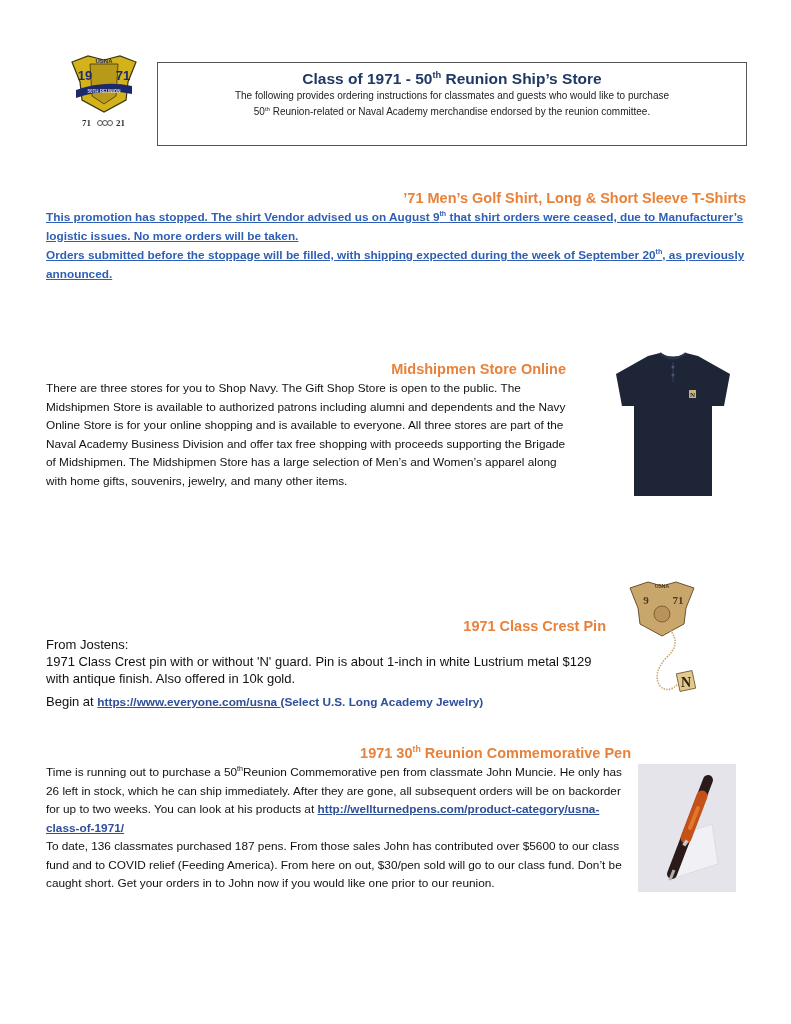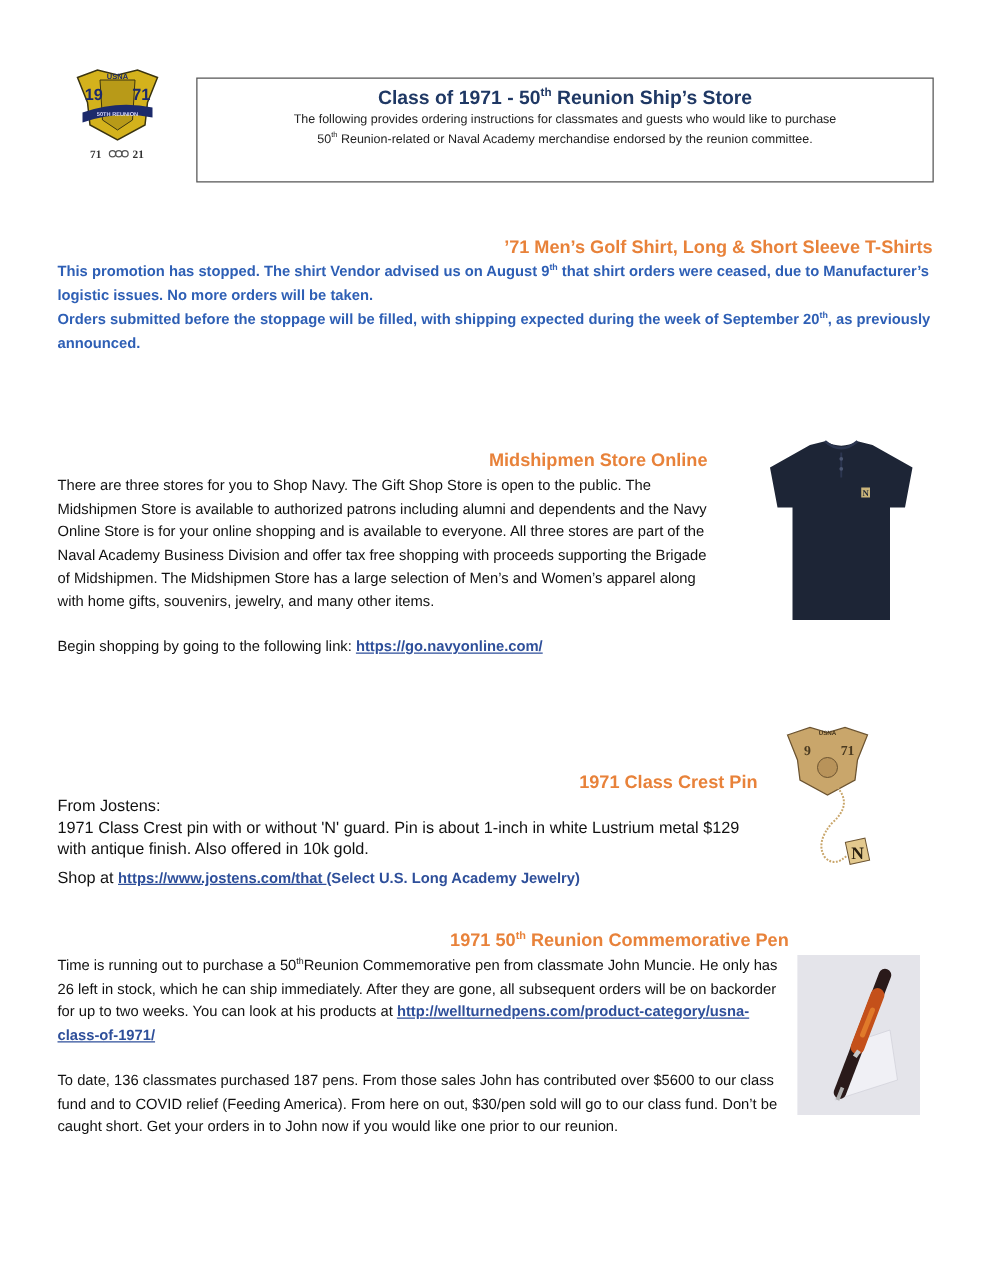--- a/index.html
+++ b/index.html
@@ -1,25 +1,25 @@
 <!DOCTYPE html>
 <html><head>
   <meta charset="utf-8">
   <style>
     html, body { margin: 0; padding: 0; background: #ffffff; }
     body { width: 791px; height: 1024px; position: relative; overflow: hidden; font-family: "Liberation Sans", sans-serif; color: #111; }
     .abs { position: absolute; }
-    .logo { left: 58px; top: 52px; width: 72px; height: 82px; }
+    .logo { left: 68px; top: 52px; width: 72px; height: 82px; }
     .header-box { left: 157px; top: 62px; width: 590px; height: 84px; border: 1.5px solid #555; box-sizing: border-box; text-align: center; }
     .header-title { font-size: 15.5px; font-weight: bold; color: #1f3864; margin-top: 7px; line-height: 18px; }
     .header-desc { font-size: 10px; color: #222; line-height: 16px; }
     .header-note { font-size: 11.3px; color: #e0201c; font-weight: bold; line-height: 16px; }
     sup { font-size: 0.6em; vertical-align: super; line-height: 0; }
     .h-orange { color: #e8823a; font-weight: bold; font-size: 14.5px; text-align: right; }
-    .blue-text { color: #2e5fb5; font-weight: bold; font-size: 11.8px; line-height: 19px; }
+    .blue-text { color: #2e5fb5; font-weight: bold; font-size: 11.8px; line-height: 19px; text-decoration: underline; }
     .body-text { font-size: 11.8px; line-height: 18.5px; color: #111; }
     .arial-text { font-family: Liberation Sans, sans-serif; font-size: 13px; line-height: 17px; color: #111; }
     a.link { color: #2e4f9a; font-weight: bold; text-decoration: underline; }
     .link-note { color: #2e4f9a; font-weight: bold; font-size: 11.8px; }
     .img-box { position: absolute; }
   </style>
 </head>
 <body>
 
 <div class="abs logo">
@@ -47,57 +47,56 @@
 
 <div class="abs" style="left:46px; top:188px; width:700px;">
   <div class="h-orange" style="line-height:20px;">’71 Men’s Golf Shirt, Long &amp; Short Sleeve T-Shirts</div>
   <div class="blue-text"><span>This promotion has stopped.  The shirt Vendor advised us on August 9</span><sup>th</sup><span> that shirt orders were ceased, due to Manufacturer’s logistic issues.  No more orders will be taken.</span></div>
   <div class="blue-text"><span>Orders submitted before the stoppage will be filled, with shipping expected during the week of September 20</span><sup>th</sup><span>, as previously announced.</span></div>
 </div>
 
 <div class="abs" style="left:46px; top:331px; width:520px;">
   <div class="h-orange" style="line-height:20px;margin-top:28px;">Midshipmen Store Online</div>
   <div class="body-text">There are three stores for you to Shop Navy. The Gift Shop Store is open to the public. The Midshipmen Store is available to authorized patrons including alumni and dependents and the Navy Online Store is for your online shopping and is available to everyone.  All three stores are part of the Naval Academy Business Division and offer tax free shopping with proceeds supporting the Brigade of Midshipmen. The Midshipmen Store has a large selection of Men’s and Women’s apparel along with home gifts, souvenirs, jewelry, and many other items.</div>
-  <div class="body-text" style="margin-top:18px;"><span>Begin shopping by going to the following link: </span><a class="link" href="#">https://go.navyonline.com/</a></div>
 </div>
 <div class="img-box" style="left:608px; top:350px; width:130px; height:150px;">
   <svg width="130" height="150" viewBox="0 0 130 150">
     <path d="M40 6 L52 3 Q65 10 78 3 L90 6 L122 24 L116 56 L104 56 L104 146 L26 146 L26 56 L14 56 L8 24 Z" fill="#1d2536"></path>
     <path d="M52 3 Q65 14 78 3" fill="none" stroke="#2c3650" stroke-width="2"></path>
     <line x1="65" y1="12" x2="65" y2="32" stroke="#2c3650" stroke-width="1.5"></line>
     <circle cx="65" cy="17" r="1.5" fill="#4a5570"></circle>
     <circle cx="65" cy="25" r="1.5" fill="#4a5570"></circle>
     <rect x="81" y="40" width="7" height="8" fill="#c9b47a"></rect>
     <text x="84.5" y="47" text-anchor="middle" font-size="7" font-weight="bold" fill="#1d2536" font-family="Liberation Serif, serif">N</text>
   </svg>
 </div>
 
 <div class="abs" style="left:46px; top:576px; width:560px;">
   <div class="h-orange" style="line-height:20px;margin-top:40px;">1971 Class Crest Pin</div>
   <div class="arial-text">From Jostens:</div>
   <div class="arial-text">1971 Class Crest pin with or without 'N' guard. Pin is about 1-inch in white Lustrium metal $129 with antique finish. Also offered in 10k gold.</div>
-  <div class="arial-text" style="margin-top:6px;"><span>Shop at </span><a class="link" style="font-size:11.8px;" href="#">https://www.jostens.com/that </a><span class="link-note"> (Select U.S. Long Academy Jewelry)</span></div>
+  <div class="arial-text" style="margin-top:6px;"><span>Begin at </span><a class="link" style="font-size:11.8px;" href="#">https://www.everyone.com/usna </a><span class="link-note"> (Select U.S. Long Academy Jewelry)</span></div>
 </div>
 <div class="img-box" style="left:622px; top:574px; width:100px; height:125px;">
   <svg width="100" height="125" viewBox="0 0 100 125">
     <path d="M8 14 L26 8 L40 12 L54 8 L72 14 L64 34 L62 50 L40 62 L18 50 L16 34 Z" fill="#c9a66b" stroke="#6b5330" stroke-width="1"></path>
     <text x="40" y="14" text-anchor="middle" font-size="5" font-weight="bold" fill="#4a3a20" font-family="Liberation Sans, sans-serif">USNA</text>
     <text x="24" y="30" text-anchor="middle" font-size="11" font-weight="bold" fill="#4a3a20" font-family="Liberation Serif, serif">9</text>
     <text x="56" y="30" text-anchor="middle" font-size="11" font-weight="bold" fill="#4a3a20" font-family="Liberation Serif, serif">71</text>
     <circle cx="40" cy="40" r="8" fill="#b8935a" stroke="#6b5330" stroke-width="0.8"></circle>
     <path d="M48 56 Q60 70 44 84 Q30 100 38 112 Q46 120 56 110" fill="none" stroke="#c9a66b" stroke-width="1.6" stroke-dasharray="1.5,1.2"></path>
     <rect x="56" y="98" width="16" height="18" fill="#e3c98e" stroke="#6b5330" stroke-width="0.8" transform="rotate(-12 64 107)"></rect>
     <text x="64" y="113" text-anchor="middle" font-size="14" font-weight="bold" fill="#2a2010" font-family="Liberation Serif, serif">N</text>
   </svg>
 </div>
 
 <div class="abs" style="left:46px; top:743px; width:585px;">
-  <div class="h-orange" style="line-height:20px;"><span>1971 50</span><sup>th</sup><span> Reunion Commemorative Pen</span></div>
+  <div class="h-orange" style="line-height:20px;"><span>1971 30</span><sup>th</sup><span> Reunion Commemorative Pen</span></div>
   <div class="body-text"><span>Time is running out to purchase a 50</span><sup>th</sup><span>Reunion Commemorative pen from classmate John Muncie.  He only has 26 left in stock, which he can ship immediately.   After they are gone, all subsequent orders will be on backorder for up to two weeks. You can look at his products at </span><a class="link" href="#">http://wellturnedpens.com/product-category/usna-class-of-1971/</a></div>
-  <div class="body-text" style="margin-top:18px;">To date, 136 classmates purchased 187 pens.  From those sales John has contributed over $5600 to our class fund and to COVID relief (Feeding America).   From here on out, $30/pen sold will go to our class fund.   Don’t be caught short.  Get your orders in to John now if you would like one prior to our reunion.</div>
+  <div class="body-text" style="">To date, 136 classmates purchased 187 pens.  From those sales John has contributed over $5600 to our class fund and to COVID relief (Feeding America).   From here on out, $30/pen sold will go to our class fund.   Don’t be caught short.  Get your orders in to John now if you would like one prior to our reunion.</div>
 </div>
 <div class="img-box" style="left:638px; top:764px; width:98px; height:128px; background:#e6e6ea;">
   <svg width="98" height="128" viewBox="0 0 98 128">
     <rect width="98" height="128" fill="#e4e4ea"></rect>
     <path d="M44 70 L74 60 L80 100 L30 116 Z" fill="#f3f3f8" opacity="0.8" stroke="#ccccd6" stroke-width="0.6"></path>
     <line x1="70" y1="16" x2="34" y2="110" stroke="#2a1a1a" stroke-width="10" stroke-linecap="round"></line>
     <line x1="64" y1="32" x2="48" y2="74" stroke="#c4501a" stroke-width="11" stroke-linecap="round"></line>
     <line x1="60" y1="44" x2="52" y2="64" stroke="#e07a2a" stroke-width="4" stroke-linecap="round"></line>
     <line x1="46" y1="78" x2="49" y2="80" stroke="#c8c8c8" stroke-width="6"></line>
     <line x1="36" y1="106" x2="32" y2="116" stroke="#b0b0b0" stroke-width="3"></line>

